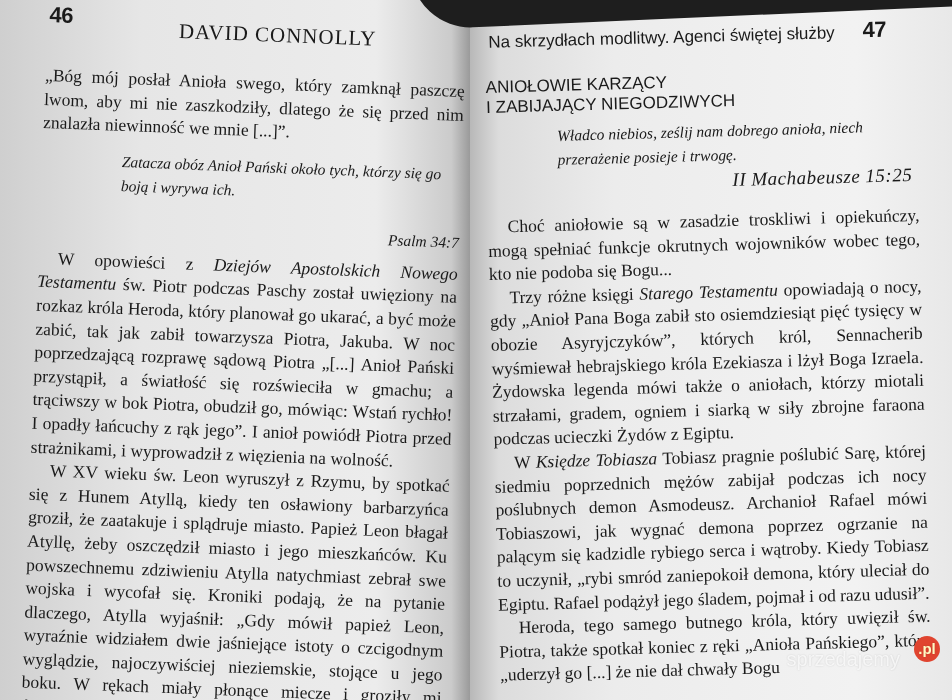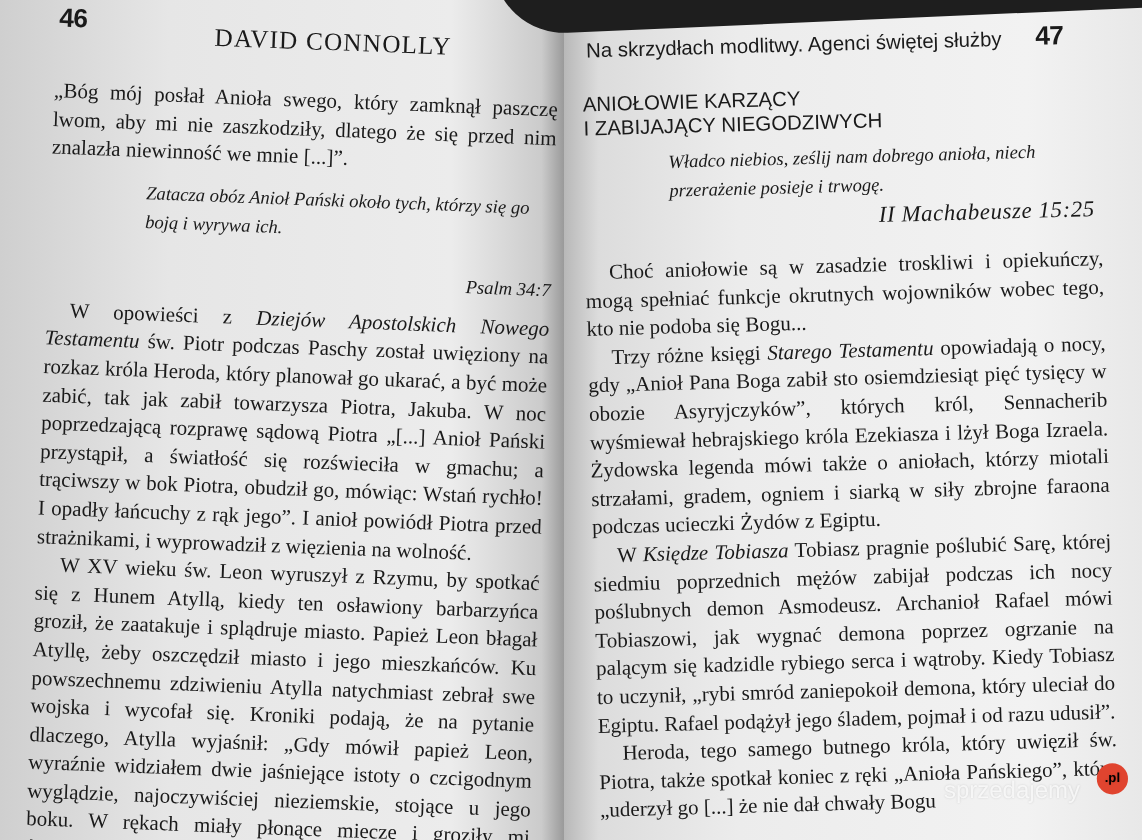--- a/index.html
+++ b/index.html
@@ -66,21 +66,21 @@
     .first-quote { margin-top: 64px; }
     .watermark {
       position: absolute; right: 12px; top: 648px;
       display: flex; align-items: center; gap: 14px;
       font-family: "Liberation Sans", "DejaVu Sans", sans-serif;
       font-size: 20px; color: rgba(255,255,255,0.75);
       text-shadow: 0 0 2px rgba(0,0,0,0.15);
     }
     .watermark-badge {
       width: 26px; height: 26px; border-radius: 50%;
-      background: #e0442f; color: #000000; font-size: 11px; font-weight: bold;
+      background: #e0442f; color: #fef9c3; font-size: 15px; font-weight: bold;
       display: flex; align-items: center; justify-content: center;
       margin-top: -22px;
     }
     em { font-style: italic; }
   </style>
 </head>
 <body>
 
 <div class="book">
   <div class="page page-left">

